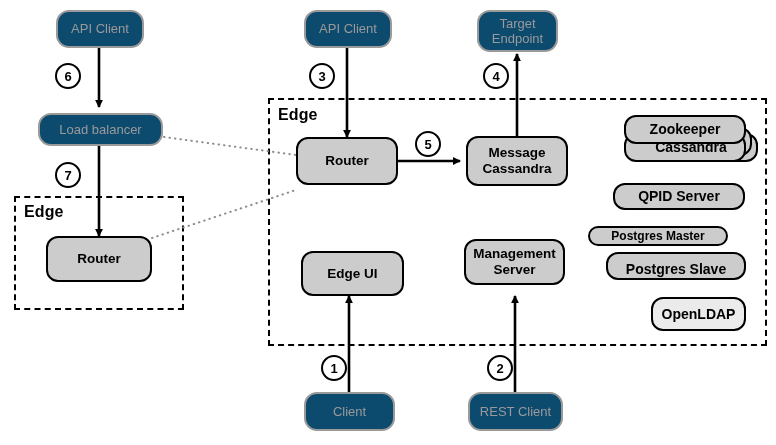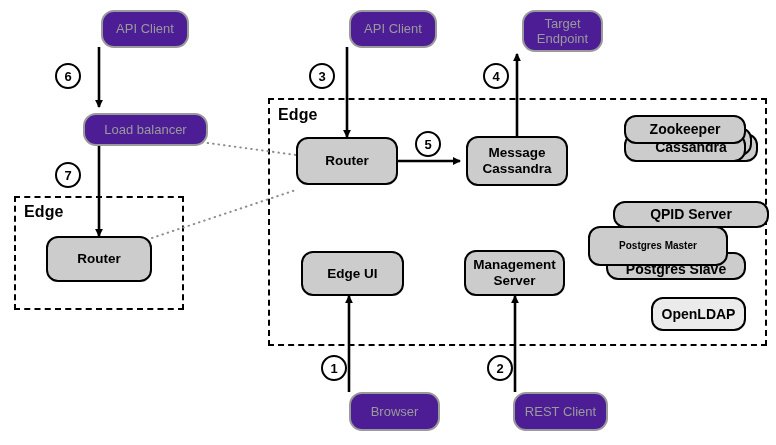--- a/index.html
+++ b/index.html
@@ -15,22 +15,22 @@
 
   
   .solid{background:#cccccc;border:2.5px solid #000000;color:#000000;
          font-weight:bold;font-size:13.5px;}
 
   
   .solid-light{background:#ebebeb;border:2.5px solid #000000;color:#000000;
          font-weight:bold;font-size:13.5px;justify-content:center;}
 
   
-  .ghost{background:#4c1d95;border:2px solid #9a9a9a;color:#9a9a9a;
-         font-weight:normal;font-size:13px;border-radius:13px;margin-left:45px;}
+  .ghost{background:#0c4a6e;border:2px solid #9a9a9a;color:#9a9a9a;
+         font-weight:normal;font-size:13px;border-radius:13px;}
 
   
   .group{position:absolute;box-sizing:border-box;
          border:2px dashed #000000;background:transparent;}
   .group-label{position:absolute;font-weight:bold;font-size:16px;color:#000;
                letter-spacing:.1px;}
 
   
   .step{position:absolute;width:26px;height:26px;border-radius:50%;
         border:2px solid #000;background:#fff;color:#000;
@@ -93,21 +93,21 @@
   <div class="node ghost" style="left:304px;top:10px;width:88px;height:38px;">
     <span>API Client</span>
   </div>
 
   <div class="node ghost two-line" style="left:477px;top:10px;width:81px;height:42px;">
     <span>Target</span>
     <span>Endpoint</span>
   </div>
 
   <div class="node ghost" style="left:304px;top:392px;width:91px;height:39px;">
-    <span>Browser</span>
+    <span>Client</span>
   </div>
 
   <div class="node ghost" style="left:468px;top:392px;width:95px;height:39px;">
     <span>REST Client</span>
   </div>
 
   <div class="node solid" style="left:46px;top:236px;width:106px;height:46px;">
     <span>Router</span>
   </div>
 
@@ -117,42 +117,42 @@
 
   <div class="node solid two-line" style="left:466px;top:136px;width:102px;height:50px;">
     <span>Message</span>
     <span>Cassandra</span>
   </div>
 
   <div class="node solid" style="left:301px;top:251px;width:103px;height:45px;">
     <span>Edge UI</span>
   </div>
 
-  <div class="node solid two-line" style="left:464px;top:250px;width:101px;height:46px;">
+  <div class="node solid two-line" style="left:464px;top:239px;width:101px;height:46px;">
     <span>Management</span>
     <span>Server</span>
   </div>
 
   <div class="stack-shadow" style="left:636px;top:133px;width:122px;height:29px;"></div>
   <div class="stack-shadow" style="left:630px;top:127px;width:122px;height:29px;"></div>
   <div class="node solid" style="left:624px;top:133px;width:122px;height:29px;font-size:14px;padding-left:12px;">
     <span>Cassandra</span>
   </div>
   <div class="node solid" style="left:624px;top:115px;width:122px;height:29px;font-size:14px;">
     <span>Zookeeper</span>
   </div>
 
-  <div class="node solid" style="left:613px;top:201px;width:156px;height:27px;font-size:14px;">
+  <div class="node solid" style="left:613px;top:183px;width:132px;height:27px;font-size:14px;">
     <span>QPID Server</span>
   </div>
 
   <div class="node solid" style="left:606px;top:252px;width:140px;height:28px;font-size:14px;align-items:flex-end;">
     <span>Postgres Slave</span>
   </div>
-  <div class="node solid" style="left:588px;top:226px;width:140px;height:40px;font-size:10px;">
+  <div class="node solid" style="left:588px;top:226px;width:140px;height:20px;font-size:12px;">
     <span>Postgres Master</span>
   </div>
 
   <div class="node solid-light" style="left:651px;top:297px;width:95px;height:34px;font-size:14px;">
     <span>OpenLDAP</span>
   </div>
 
   <div class="step" style="left:55px;top:63px;">
     <span>6</span>
   </div>

